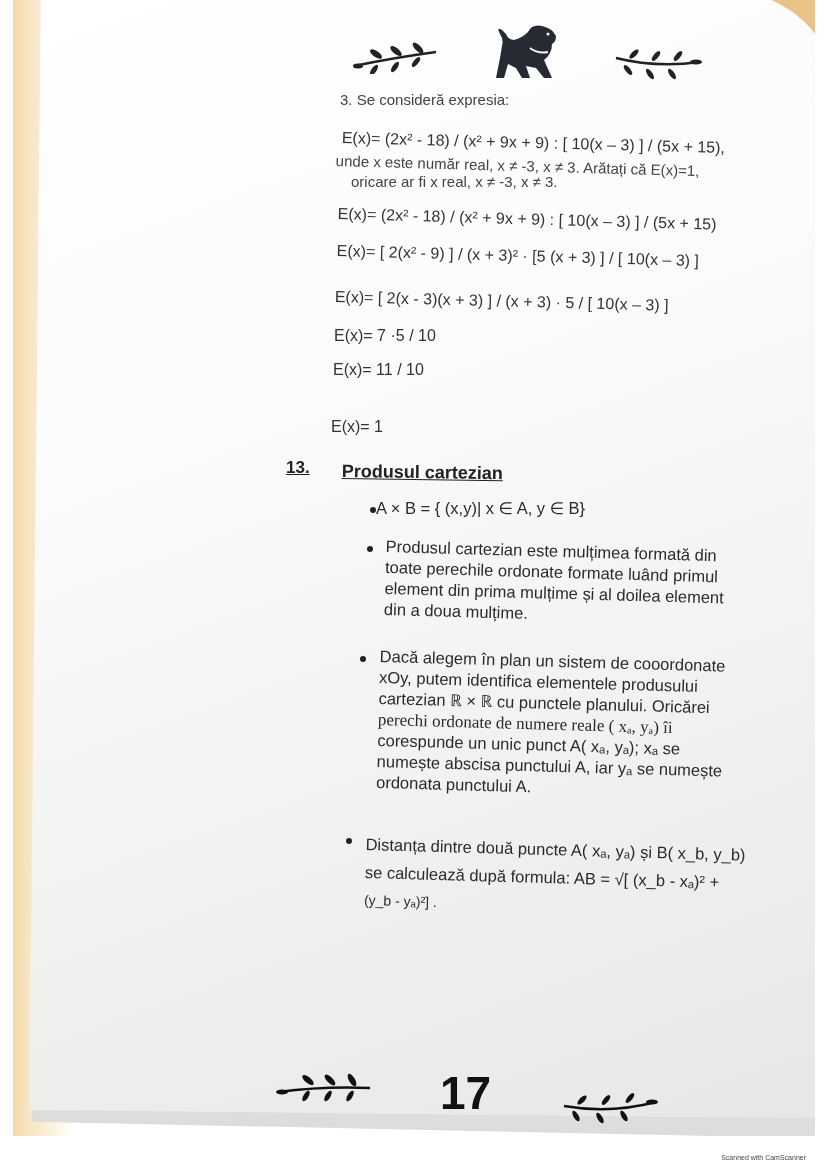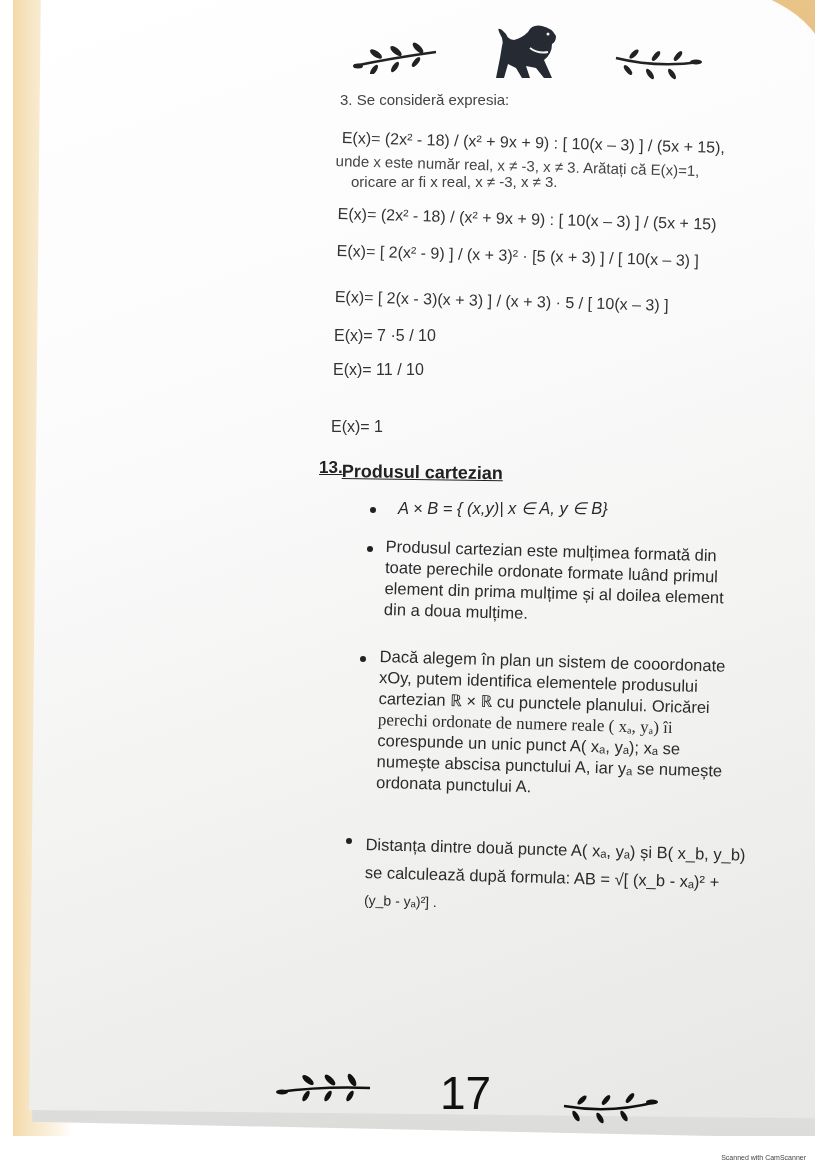--- a/index.html
+++ b/index.html
@@ -32,21 +32,21 @@
   }
   .deco { position: absolute; }
   .text { position: absolute; white-space: nowrap; color: #333; }
   .eq { font-size: 16px; }
   .q { font-size: 15px; color: #444; }
   .section-num { font-size: 17px; font-weight: bold; text-decoration: underline; color: #222; }
   .section-title { font-size: 18px; font-weight: bold; text-decoration: underline; color: #222; }
   .bullet-block { position: absolute; font-size: 16.5px; line-height: 21px; color: #2b2b2b; }
   .bullet-dot { position: absolute; width: 6px; height: 6px; border-radius: 50%; background: #222; }
   .serif { font-family: "Liberation Serif", serif; font-size: 17px; }
-  .page-number { position: absolute; font-size: 46px; font-weight: normal; color: #111; left: 440px; top: 1066px; }
+  .page-number { position: absolute; font-size: 46px; font-weight: bold; color: #111; left: 440px; top: 1066px; }
   .watermark { position: absolute; right: 22px; bottom: 10px; font-size: 7px; color: #444; }
 </style>
 </head>
 <body>
 
 <div class="photo">
   <div class="table-corner"></div>
   <div class="page-under"></div>
   <div class="page"></div>
 </div>
@@ -84,25 +84,25 @@
 <div class="text q" style="left:336px;top:152px;transform:rotate(1.6deg);transform-origin:0 0;">unde x este număr real, x ≠ -3, x ≠ 3. Arătați că E(x)=1,</div>
 <div class="text q" style="left:351px;top:173px;">oricare ar fi x real, x ≠ -3, x ≠ 3.</div>
 
 <div class="text eq" style="left:338px;top:205px;transform:rotate(1.6deg);transform-origin:0 0;">E(x)= (2x² - 18) / (x² + 9x + 9) : [ 10(x – 3) ] / (5x + 15)</div>
 <div class="text eq" style="left:337px;top:242px;transform:rotate(1.6deg);transform-origin:0 0;">E(x)= [ 2(x² - 9) ] / (x + 3)² · [5 (x + 3) ] / [ 10(x – 3) ]</div>
 <div class="text eq" style="left:335px;top:288px;transform:rotate(1.5deg);transform-origin:0 0;">E(x)= [ 2(x - 3)(x + 3) ] / (x + 3) · 5 / [ 10(x – 3) ]</div>
 <div class="text eq" style="left:334px;top:327px;">E(x)= 7 ·5 / 10</div>
 <div class="text eq" style="left:333px;top:361px;">E(x)= 11 / 10</div>
 <div class="text eq" style="left:331px;top:378px;margin-top:40px;">E(x)= 1</div>
 
-<div class="text section-num" style="left:286px;top:458px;margin-left:33px;">13.</div>
+<div class="text section-num" style="left:286px;top:458px;">13.</div>
 <div class="text section-title" style="left:342px;top:461px;transform:rotate(0.8deg);transform-origin:0 0;">Produsul cartezian</div>
 
 <div class="bullet-dot" style="left:370px;top:507px;"></div>
-<div class="bullet-block" style="left:398px;top:498px;font-style:italic;">
+<div class="bullet-block" style="left:376px;top:498px;">
   <div>A × B = { (x,y)| x ∈ A, y ∈ B}</div>
 </div>
 
 <div class="bullet-dot" style="left:367px;top:546px;"></div>
 <div class="bullet-block" style="left:386px;top:536px;transform:rotate(1.6deg);transform-origin:0 0;">
   <div>Produsul cartezian este mulțimea formată din</div>
   <div>toate perechile ordonate formate luând primul</div>
   <div>element din prima mulțime și al doilea element</div>
   <div>din a doua mulțime.</div>
 </div>

